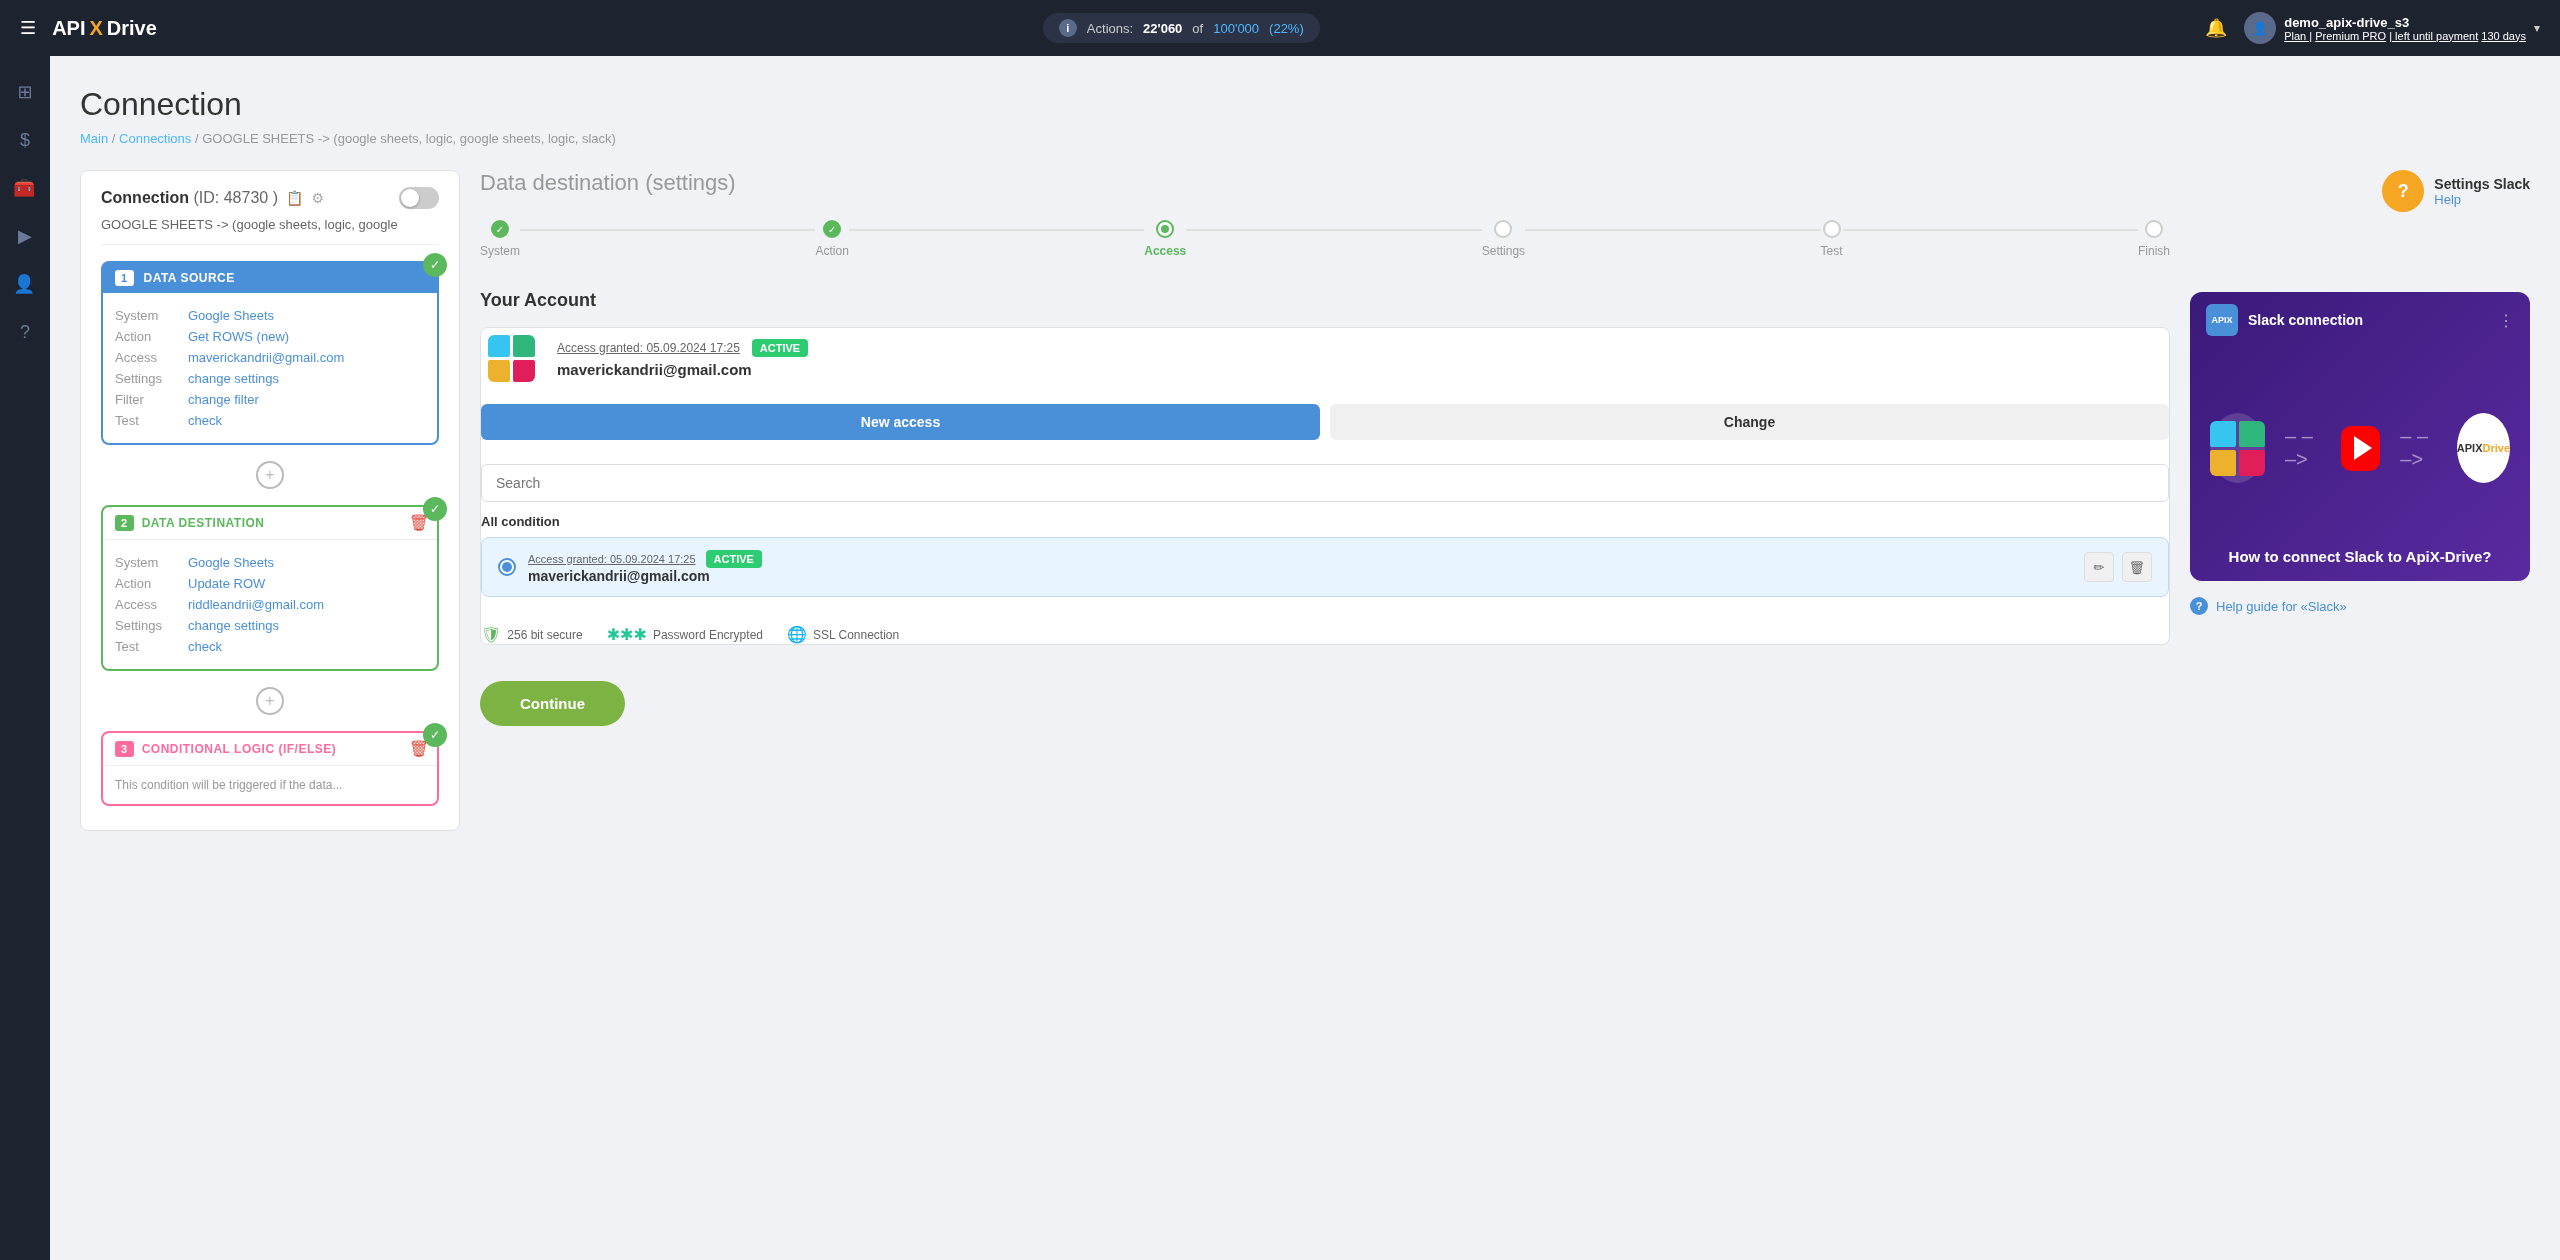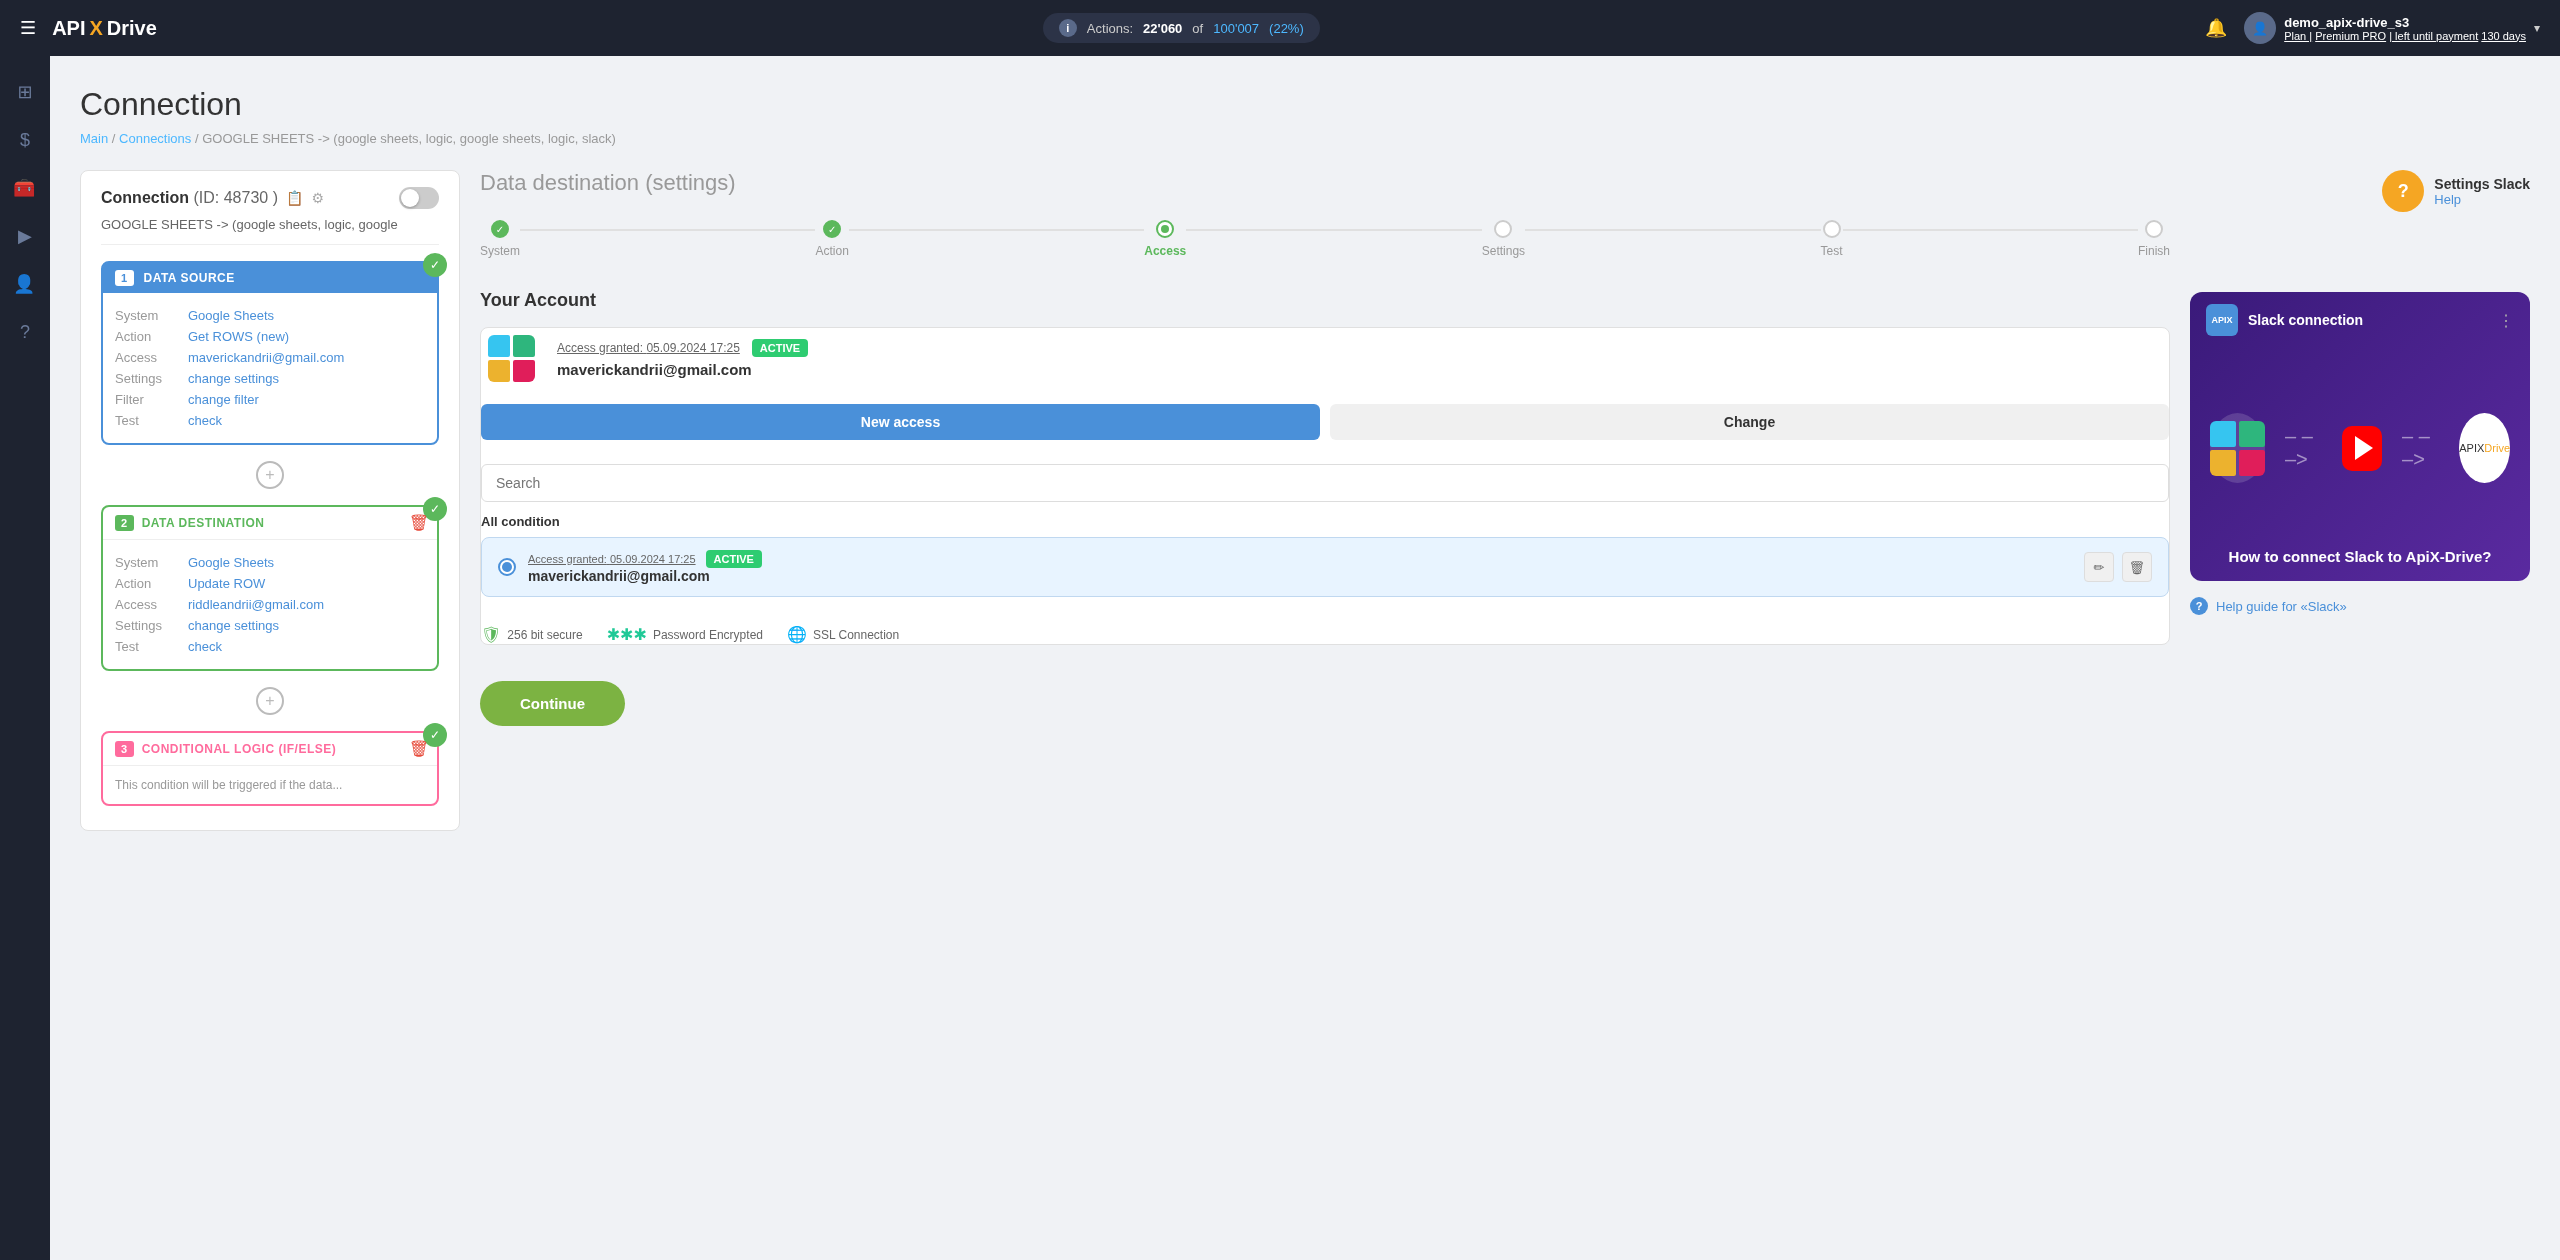--- a/index.html
+++ b/index.html
@@ -489,21 +489,21 @@
     <span class="logo-api">API</span>
     <span class="logo-x">X</span>
     <span class="logo-drive">Drive</span>
   </div>
   <div class="topnav-center">
     <div class="actions-pill">
       <div class="info-icon">i</div>
       <span class="actions-text">Actions:</span>
       <span class="actions-used">22'060</span>
       <span class="actions-text">of</span>
-      <span class="actions-total">100'007</span>
+      <span class="actions-total">100'000</span>
       <span class="actions-pct">(22%)</span>
     </div>
   </div>
   <div class="topnav-right">
     <span class="bell-icon">🔔</span>
     <div class="user-area">
       <div class="user-avatar">👤</div>
       <div class="user-info">
         <span class="user-name">demo_apix-drive_s3</span>
         <span class="user-plan">
@@ -785,21 +785,21 @@
               <div class="slack-cell slack-yellow" style="border-radius:2px 2px 2px 6px; width:26px; height:26px;"></div>
               <div class="slack-cell slack-red" style="border-radius:2px 2px 6px 2px; width:26px; height:26px;"></div>
             </div>
           </div>
           <span class="video-arrow">– – –&gt;</span>
           <div class="video-play-btn">
             <div class="play-triangle"></div>
           </div>
           <span class="video-arrow">– – –&gt;</span>
           <div class="video-apixdrive">
-            <span style="font-size:11px; font-weight:normal; color:#333;text-align:right;">APIX<span style="color:#f5a623;">Drive</span></span>
+            <span style="font-size:11px; font-weight:bold; color:#333;text-align:right;">APIX<span style="color:#f5a623;">Drive</span></span>
           </div>
         </div>
         <div class="video-caption">How to connect Slack to ApiX-Drive?</div>
       </div>
 
       <div class="help-guide">
         <div class="help-guide-icon">?</div>
         <span>Help guide for «Slack»</span>
       </div>
     </div>

